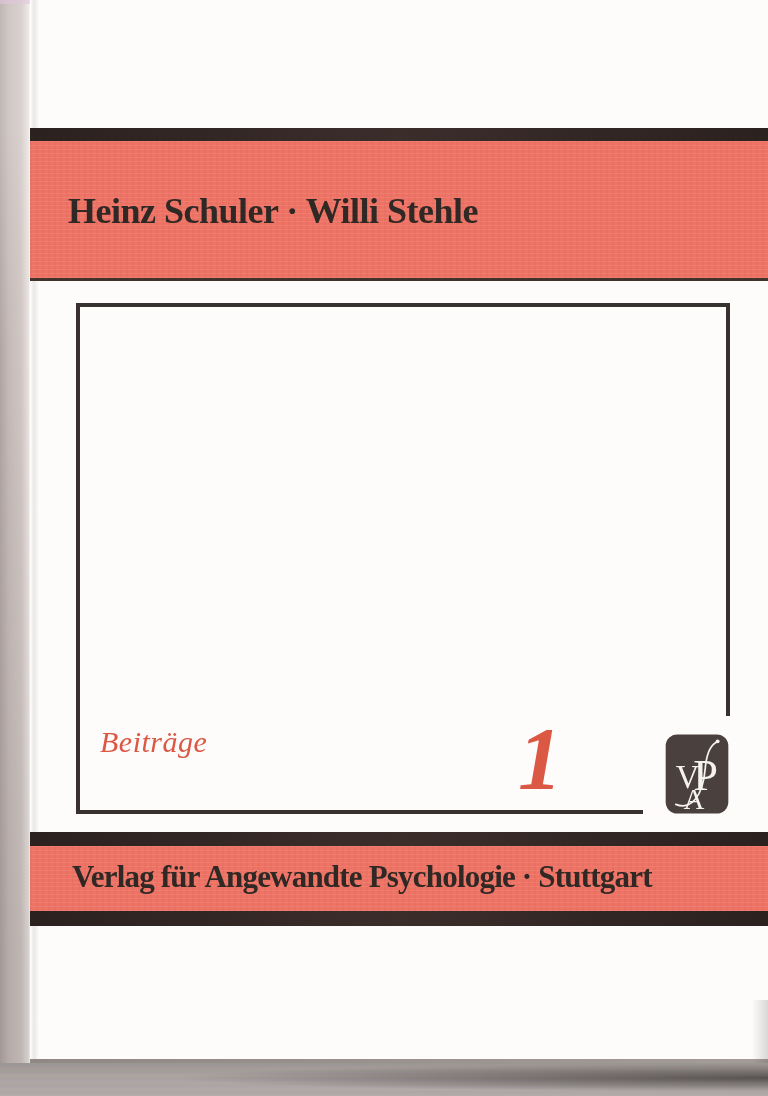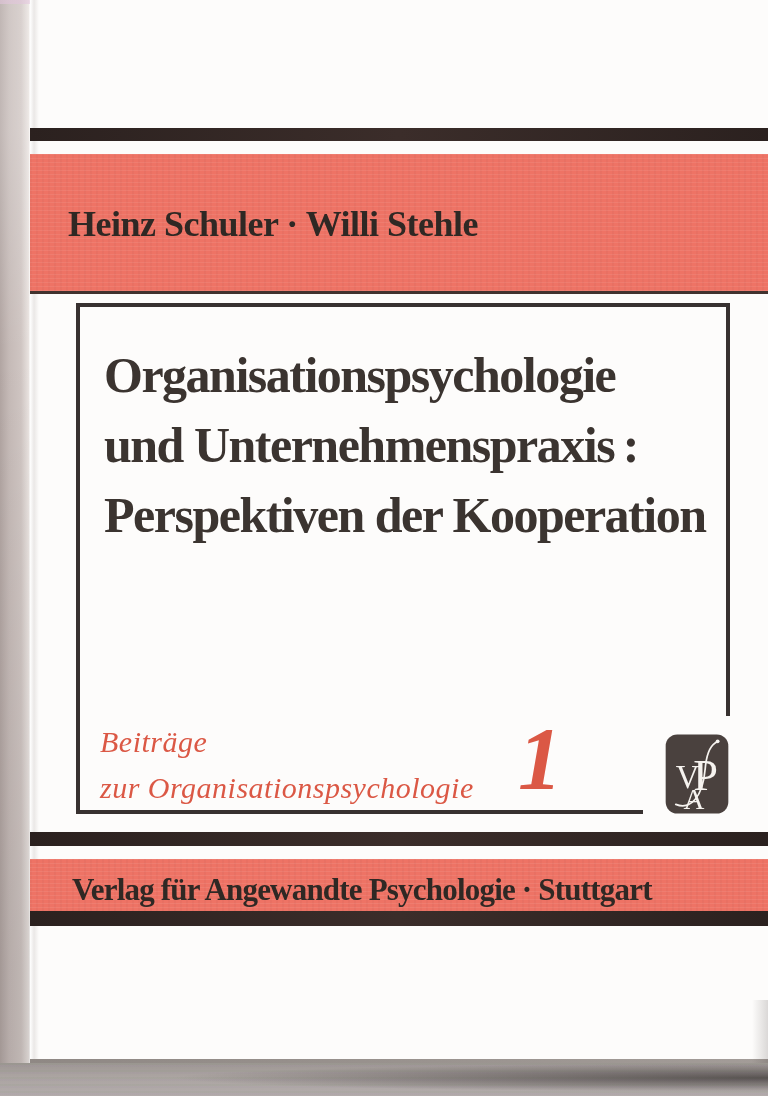--- a/index.html
+++ b/index.html
@@ -28,21 +28,20 @@
   .bar-top{top:128px;height:13px;}
   .bar-mid{top:832px;height:14px;}
   .bar-bottom{top:911px;height:15px;}
   
   .band{
     position:absolute;left:30px;right:0;
     background-color:#ee7365;
     background-image:
       repeating-linear-gradient(0deg,rgba(255,255,255,.07) 0 1px,rgba(0,0,0,0) 1px 4px),
       repeating-linear-gradient(90deg,rgba(0,0,0,.025) 0 2px,rgba(0,0,0,0) 2px 6px);
-    margin-top: 13px;
   }
   .band-authors{top:141px;height:137px;border-bottom:3px solid #41322e;}
   .band-publisher{top:846px;height:65px;}
   .authors-line{
     position:absolute;left:38px;top:49px;
     font-size:36px;font-weight:bold;letter-spacing:-0.5px;color:#2f2824;
   }
   .publisher-line{
     position:absolute;left:42px;top:13px;
     font-size:31px;font-weight:bold;letter-spacing:-0.8px;color:#2f2824;
@@ -97,28 +96,22 @@
   <div class="page-edge"></div>
   <div class="spine-shadow"></div>
 
   <div class="bar bar-top"></div>
 
   <div class="band band-authors">
     <div class="authors-line">Heinz Schuler · Willi Stehle</div>
   </div>
 
   <div class="title-box">
-    <div class="title-block">
-      <div>Organisationspsychologie</div>
-      <div>und Unternehmenspraxis :</div>
-      <div>Perspektiven der Kooperation</div>
-    </div>
     <div class="series-block">
       <div>Beiträge</div>
-      <div>zur Organisationspsychologie</div>
     </div>
     <div class="series-volume">1</div>
   </div>
 
   <div class="logo-mask"></div>
 
   <svg class="vap-logo" viewBox="0 0 66 83">
     <rect x="0.5" y="0.5" width="65" height="82" rx="12" fill="#4a413e"></rect>
     <path d="M11 73 C 26 79, 39 66, 41.5 36 C 43 19, 47 11, 54 8" fill="none" stroke="#f6f3ef" stroke-width="1.8" stroke-linecap="round"></path>
     <circle cx="54.4" cy="7.6" r="2" fill="#f6f3ef"></circle>

